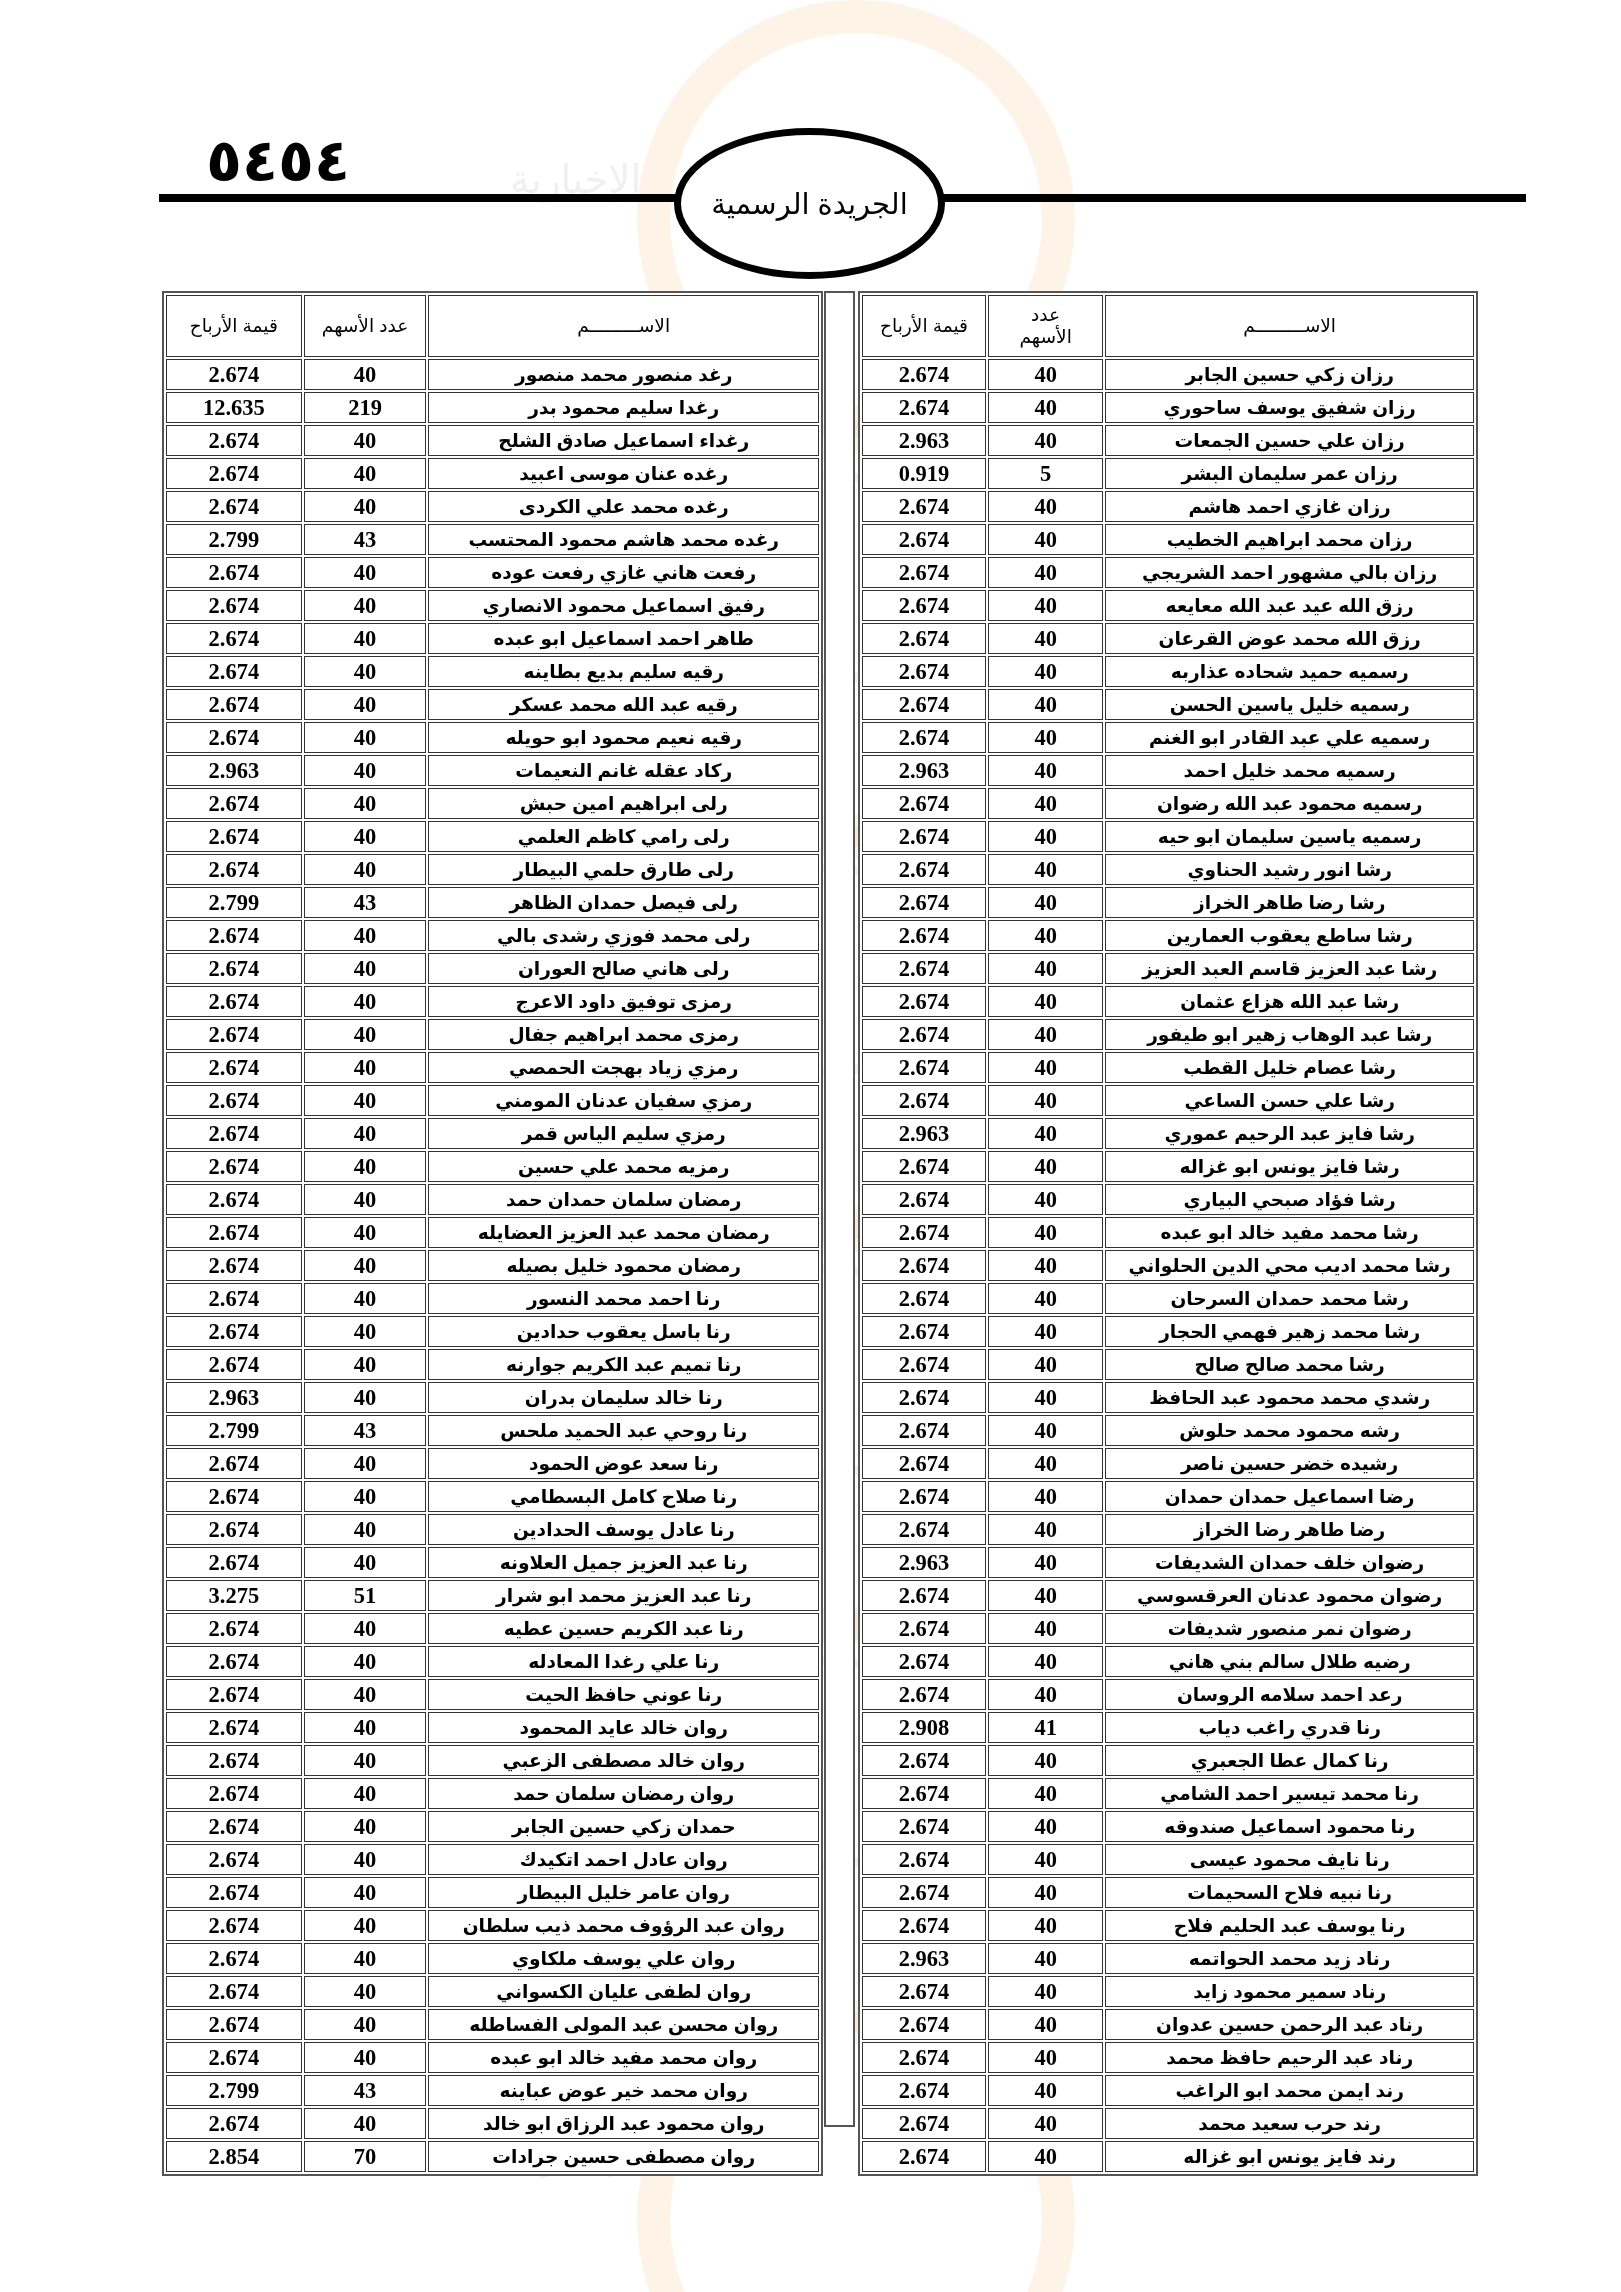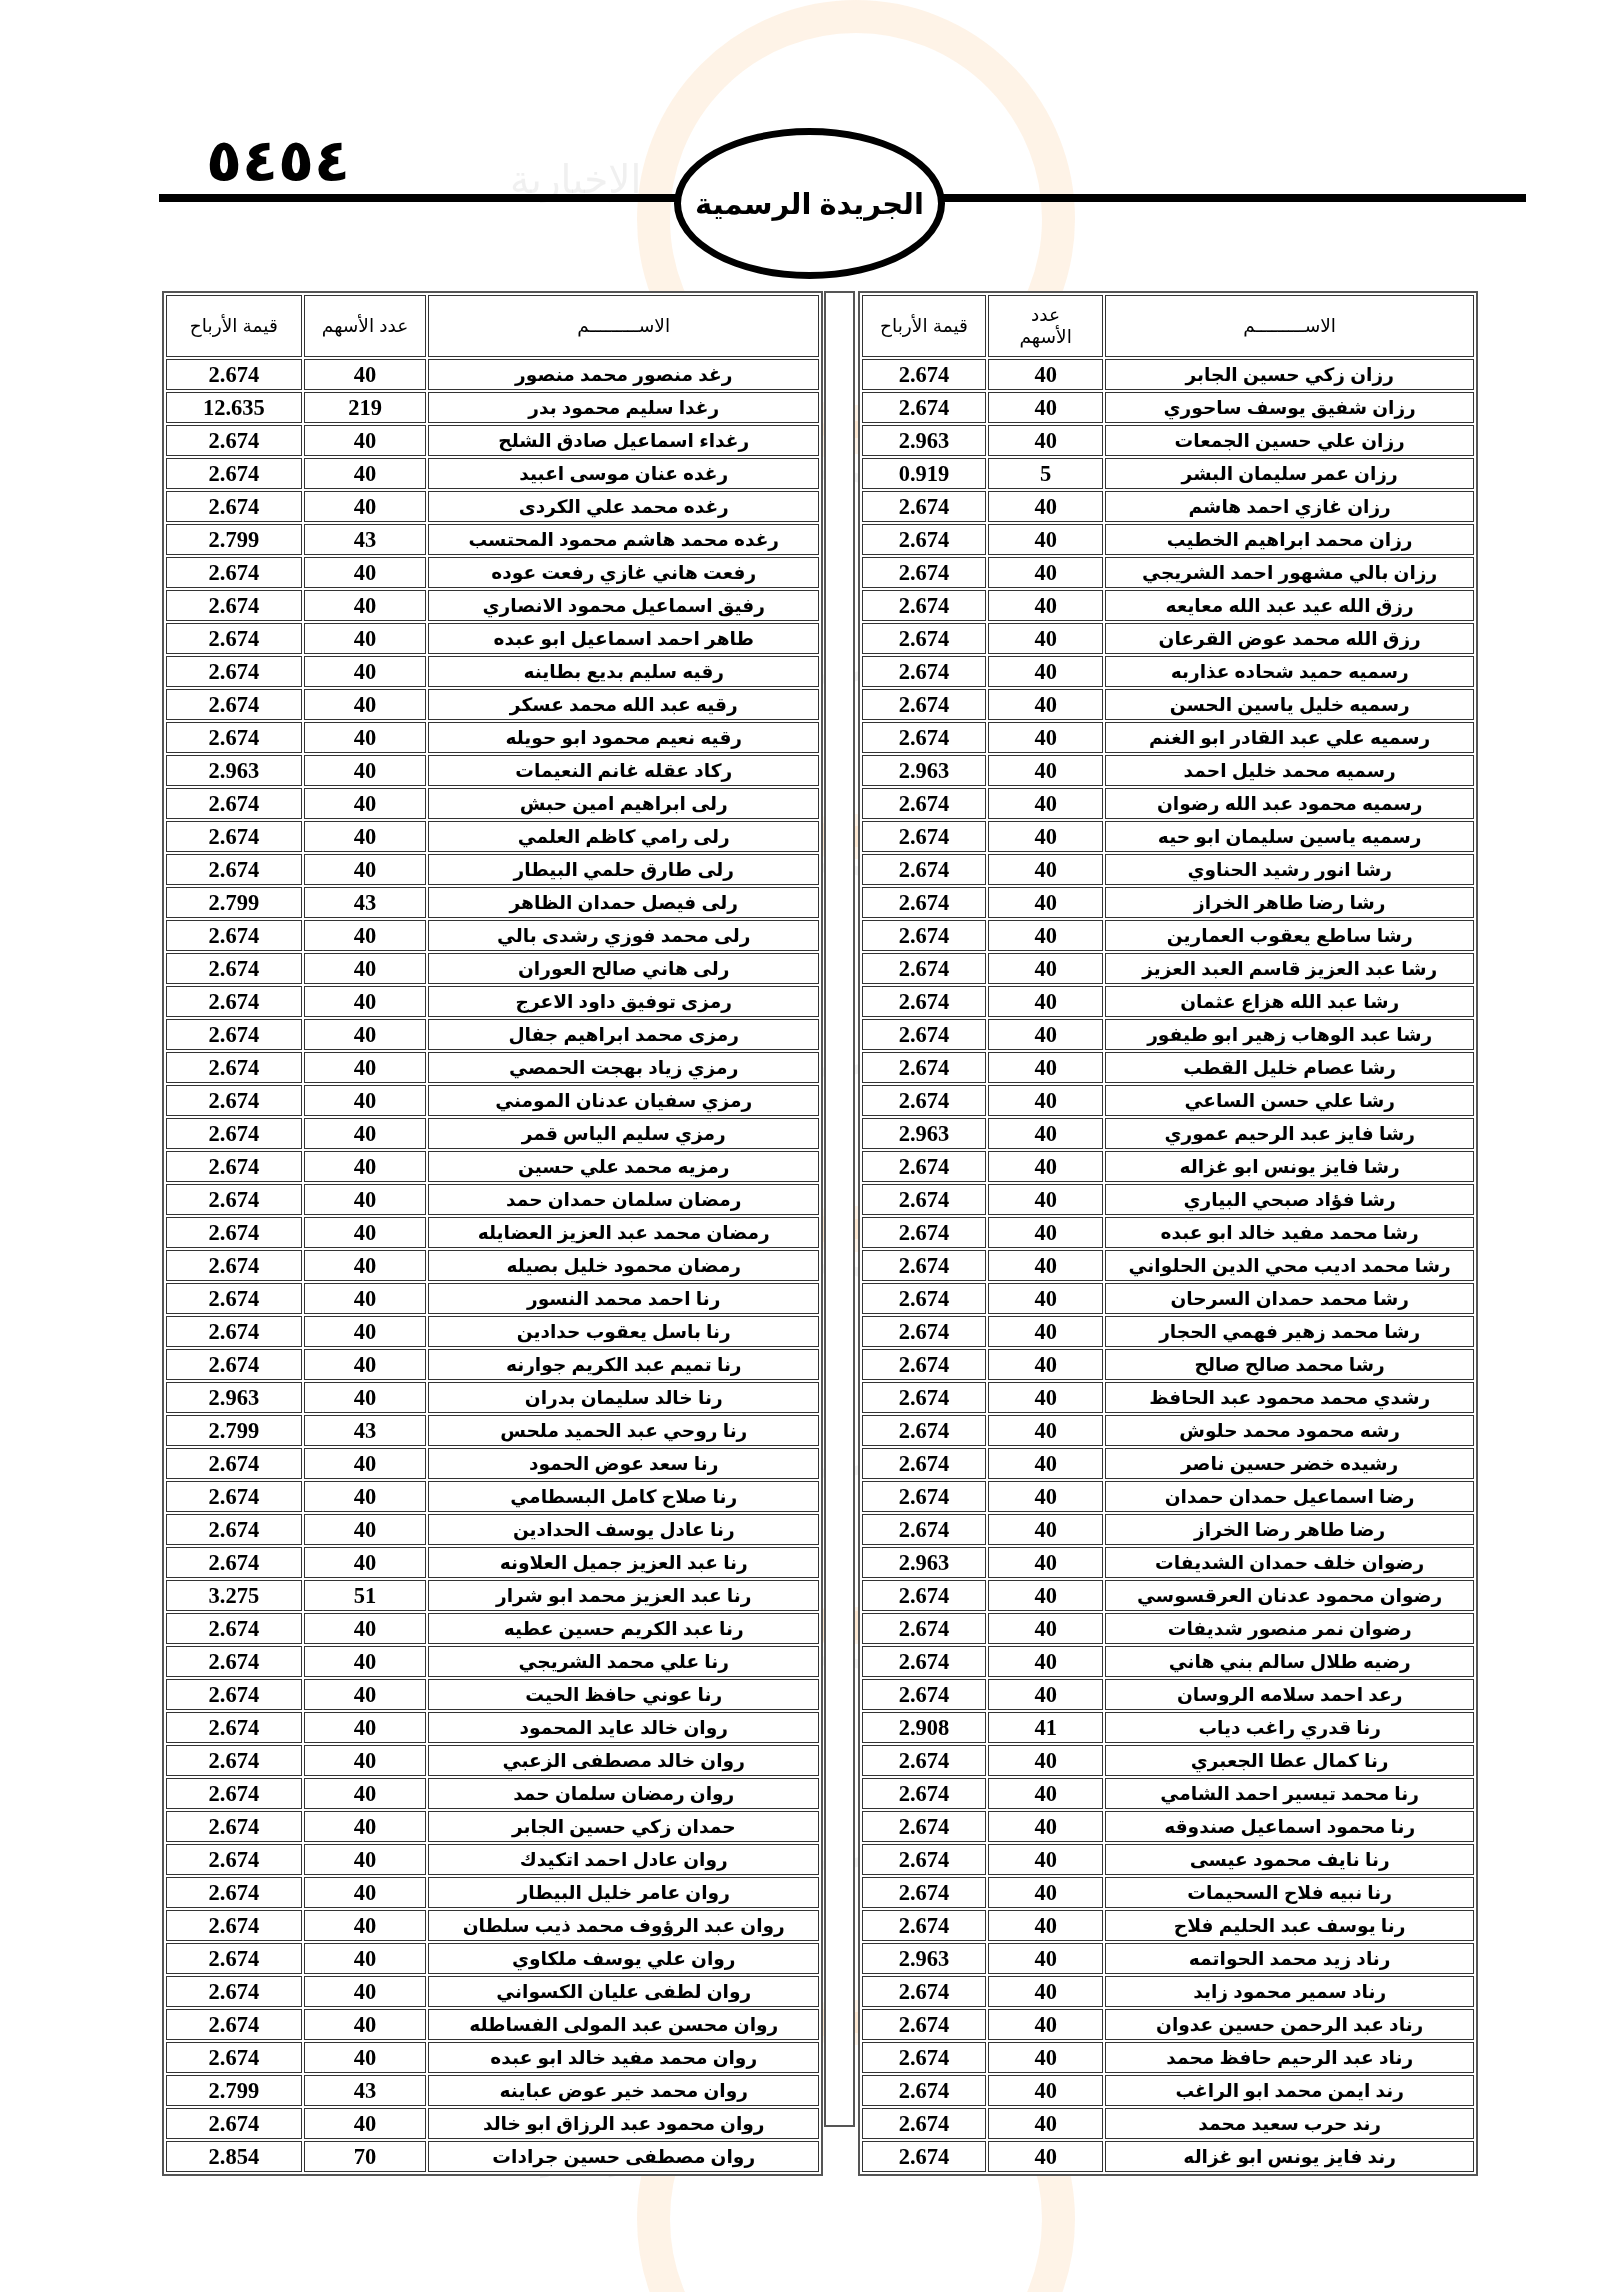--- a/index.html
+++ b/index.html
@@ -17,21 +17,21 @@
     font-family:"DejaVu Sans", sans-serif; letter-spacing:2px; line-height:1;
   }
   .header-rule {
     position:absolute; left:159px; top:194px; width:1367px; height:7.8px; background:#000;
   }
   .oval {
     position:absolute; left:674px; top:128px; width:257px; height:137px;
     border:7.8px solid #000; border-radius:50%; background:#fff;
     display:flex; align-items:center; justify-content:center;
   }
-  .oval span { font-size:29px; font-weight:bold; direction:rtl; }
+  .oval span { font-size:29px; font-weight:normal; direction:rtl; }
 
   .tbl {
     position:absolute; top:291px; border-collapse:separate; border-spacing:2px;
     border:2px solid #555; background:#fff; direction:rtl;
   }
   .tbl td, .tbl th {
     border:1.5px solid #333; padding:0; text-align:center; vertical-align:middle;
     height:29px; line-height:28px; overflow:hidden; white-space:nowrap;
   }
   .tbl th { height:60px; font-weight:normal; font-size:18.6px; line-height:21.6px; }
@@ -561,21 +561,21 @@
         <td class="name">رنا عبد العزيز محمد ابو شرار</td>
         <td class="num">51</td>
         <td class="num">3.275</td>
       </tr>
       <tr>
         <td class="name">رنا عبد الكريم حسين عطيه</td>
         <td class="num">40</td>
         <td class="num">2.674</td>
       </tr>
       <tr>
-        <td class="name">رنا علي محمد الشريجي</td>
+        <td class="name">رنا علي رغدا المعادله</td>
         <td class="num">40</td>
         <td class="num">2.674</td>
       </tr>
       <tr>
         <td class="name">رنا عوني حافظ الحيت</td>
         <td class="num">40</td>
         <td class="num">2.674</td>
       </tr>
       <tr>
         <td class="name">روان خالد عايد المحمود</td>

